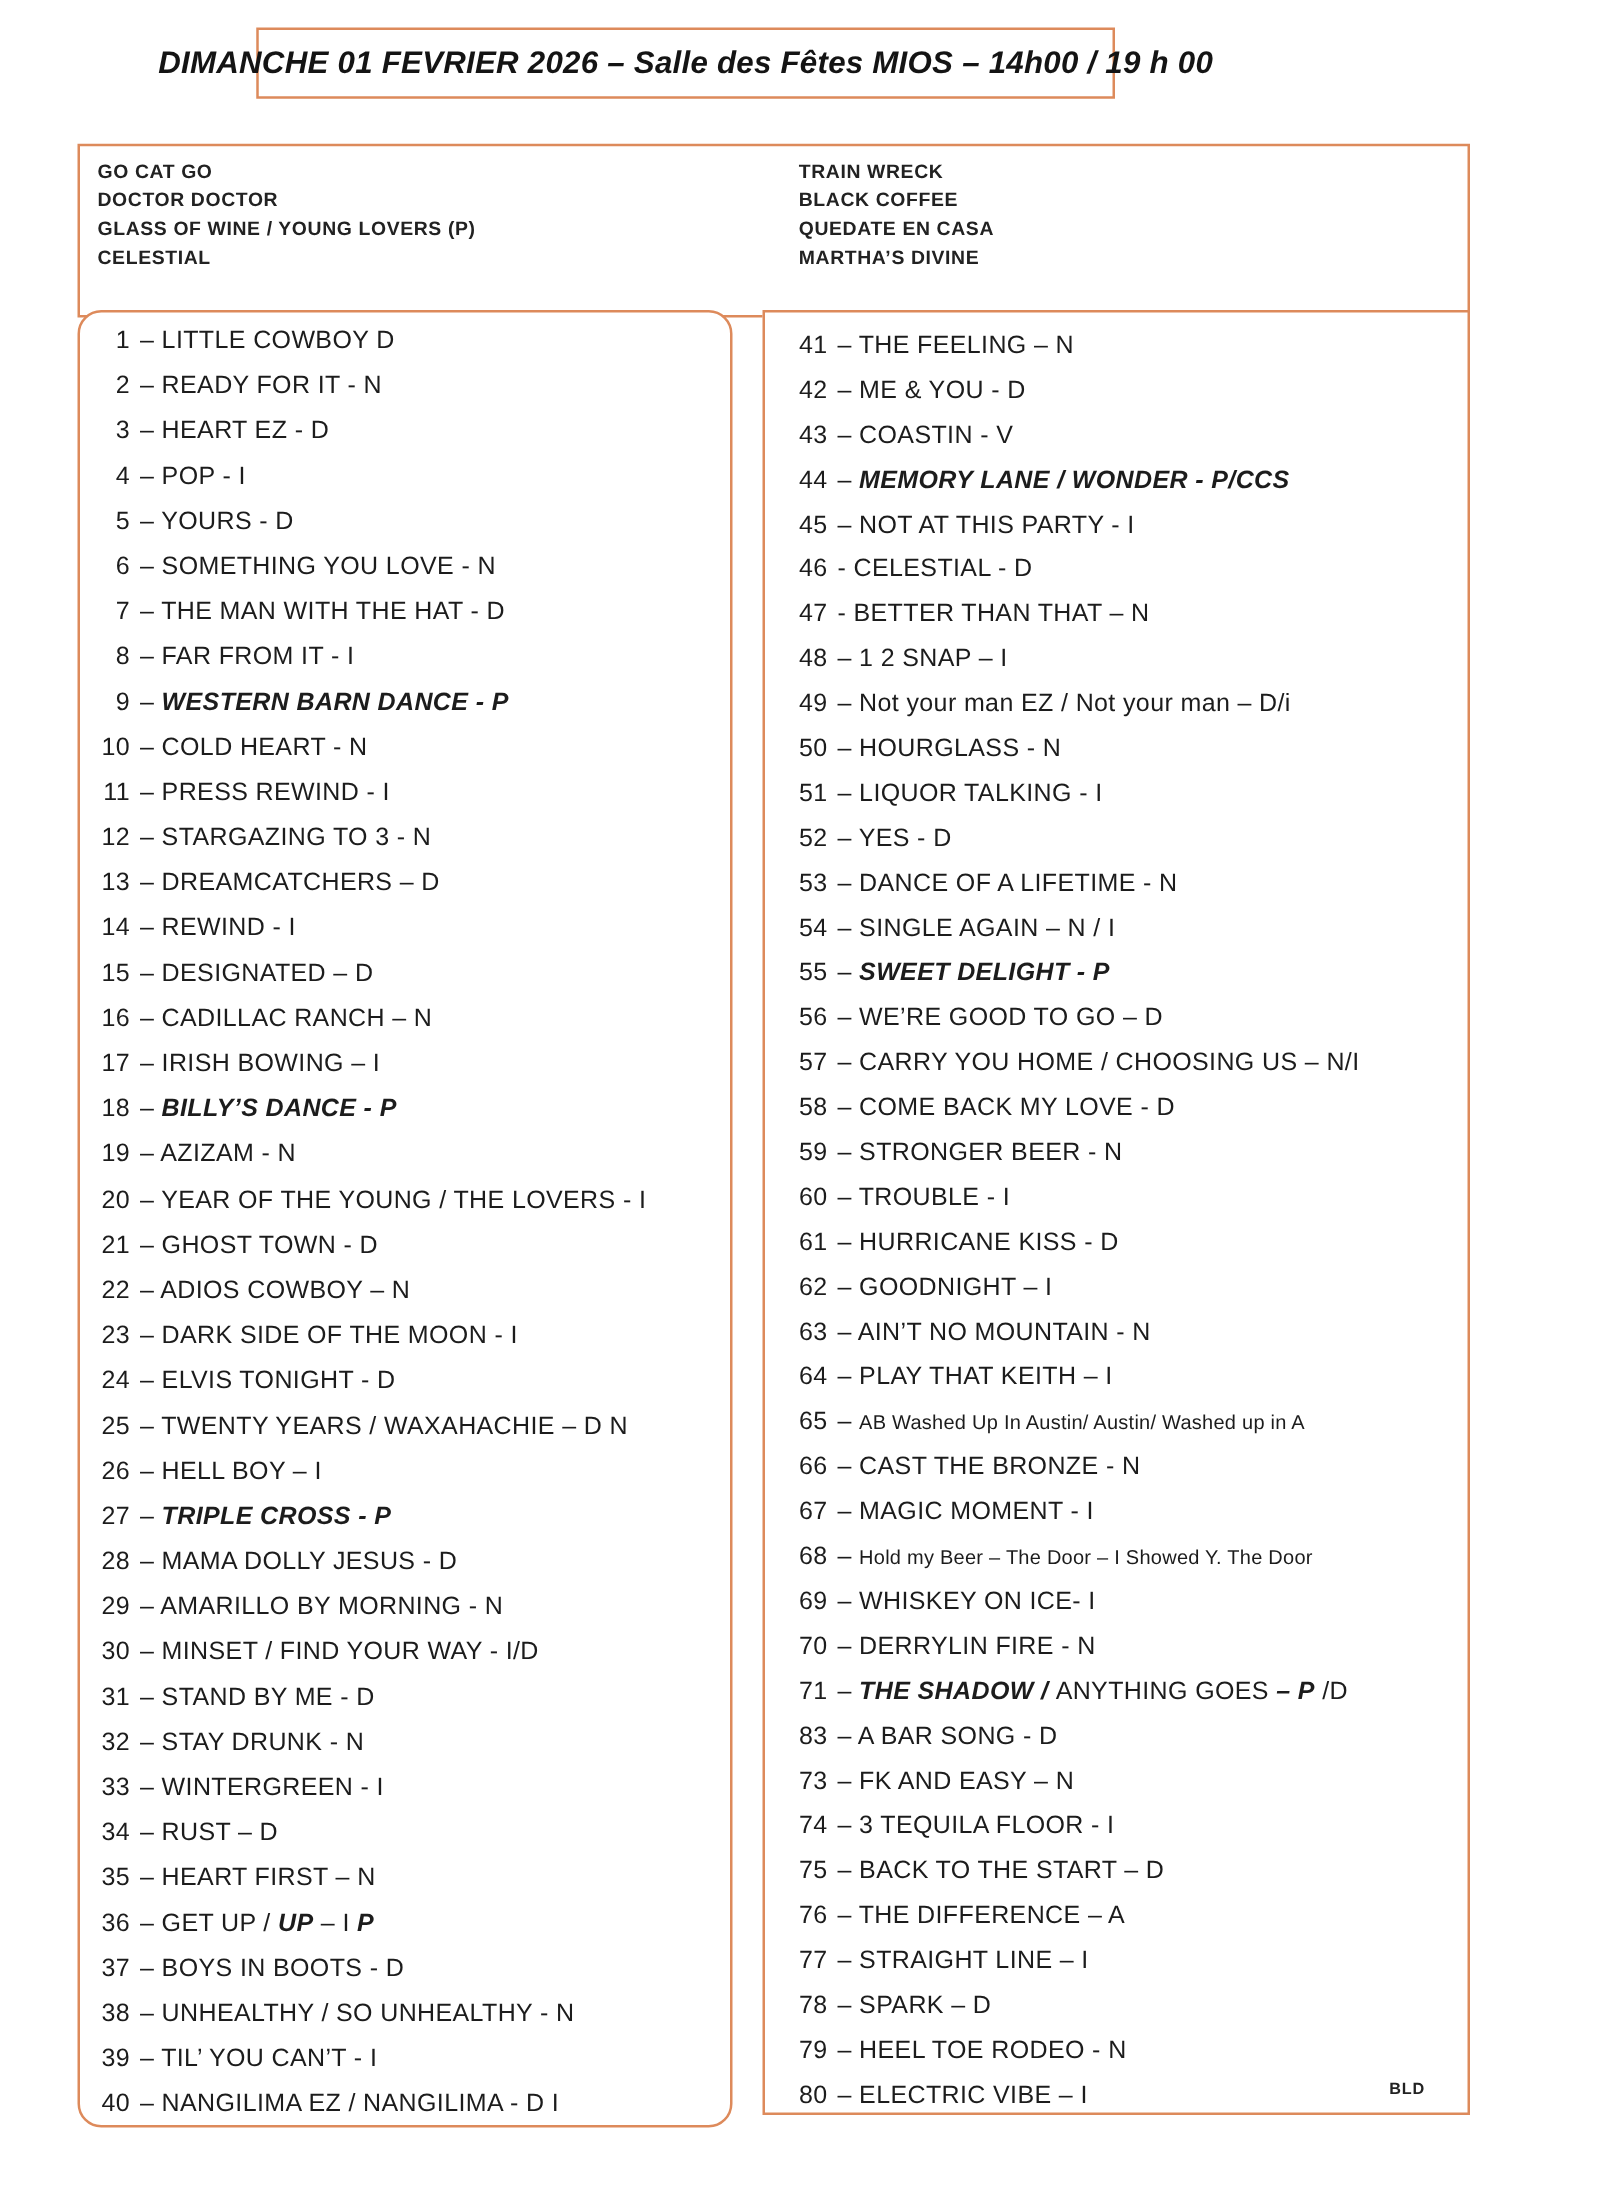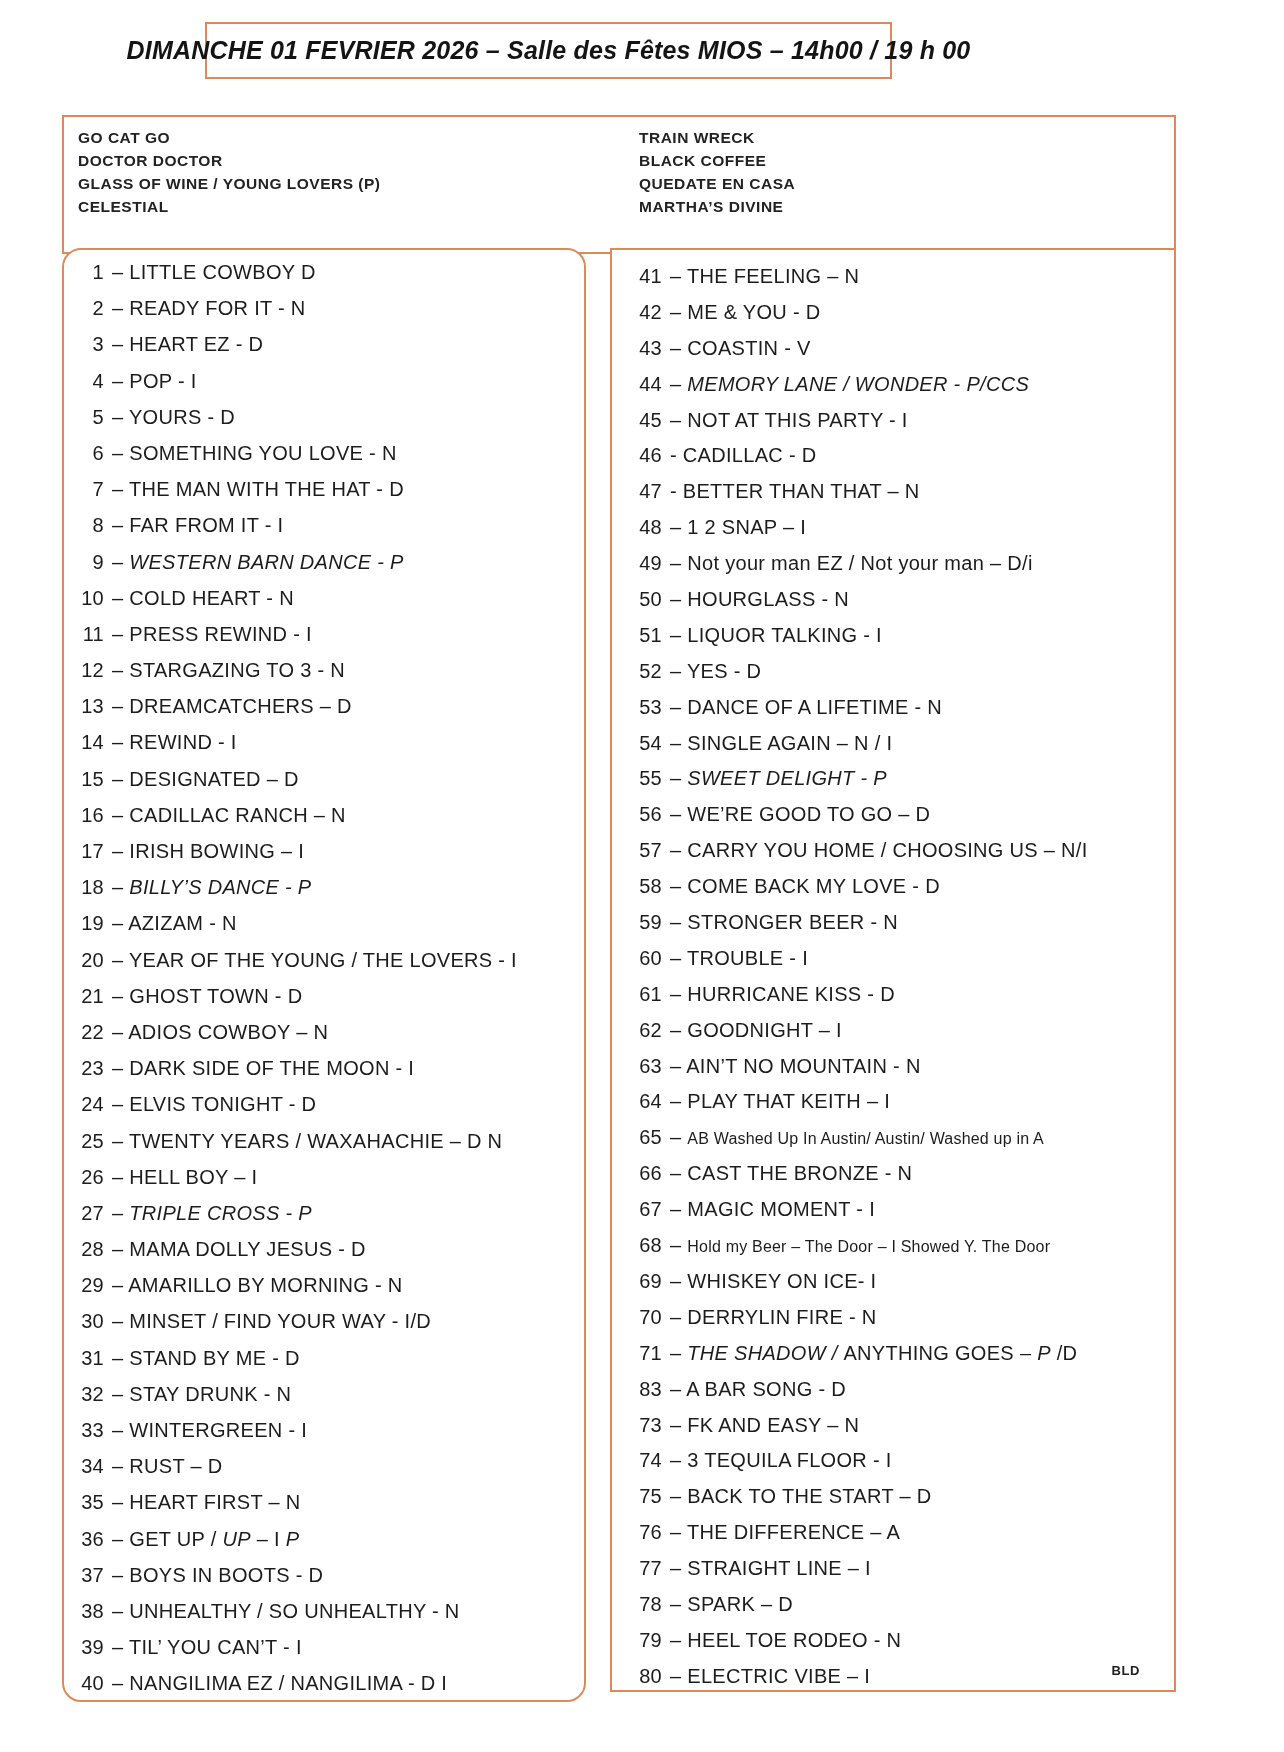--- a/index.html
+++ b/index.html
@@ -24,21 +24,21 @@
   .wu-line{font-weight:bold;font-size:15.5px;line-height:23px;
     letter-spacing:0.5px;white-space:nowrap;color:#222;}
   
   #list-left{left:62px;top:248px;width:524px;height:1454px;padding:4px 0 0 14px;border-radius:19px;}
   #list-right{left:610px;top:248px;width:566px;height:1444px;padding:9px 0 0 24px;}
   .row{white-space:nowrap;font-size:20px;letter-spacing:0.3px;color:#1c1c1c;}
   #list-left .row{height:36.2px;line-height:36.2px;}
   #list-right .row{height:35.9px;line-height:35.9px;}
   .num{display:inline-block;min-width:26px;text-align:right;margin-right:8px;}
   .seg-n{}
-  .seg-bi{font-weight:normal;font-style:italic;margin-top:18px;}
+  .seg-bi{font-weight:bold;font-style:italic;margin-top:18px;}
   .seg-sm{font-size:16px;letter-spacing:0.2px;}
   #bld{position:absolute;right:34px;bottom:12px;font-size:13px;
     font-weight:bold;letter-spacing:0.6px;color:#222;}
 </style>
 </head>
 <body>
 
 <div id="title-box" class="box">
   <span class="t">DIMANCHE 01 FEVRIER 2026 – Salle des Fêtes MIOS – 14h00 / 19 h 00</span>
 </div>
@@ -101,21 +101,21 @@
     <div class="row"><span class="num">40</span><span class="seg-n">– NANGILIMA EZ / NANGILIMA - D I</span></div>
   </div>
 
 <div id="list-right" class="box">
   <span id="bld">BLD</span>
 <div class="row"><span class="num">41</span><span class="seg-n">– THE FEELING – N</span></div>
     <div class="row"><span class="num">42</span><span class="seg-n">– ME  &amp; YOU - D</span></div>
     <div class="row"><span class="num">43</span><span class="seg-n">– COASTIN - V</span></div>
     <div class="row"><span class="num">44</span><span class="seg-n">– </span><span class="seg-bi">MEMORY LANE / WONDER  - P/CCS</span></div>
     <div class="row"><span class="num">45</span><span class="seg-n">– NOT AT THIS PARTY - I</span></div>
-    <div class="row"><span class="num">46</span><span class="seg-n">- CADILLAC - D</span></div>
+    <div class="row"><span class="num">46</span><span class="seg-n">- CELESTIAL - D</span></div>
     <div class="row"><span class="num">47</span><span class="seg-n">- BETTER THAN THAT – N</span></div>
     <div class="row"><span class="num">48</span><span class="seg-n">– 1 2 SNAP  – I</span></div>
     <div class="row"><span class="num">49</span><span class="seg-n">– Not your man EZ / Not your man – D/i</span></div>
     <div class="row"><span class="num">50</span><span class="seg-n">– HOURGLASS - N</span></div>
     <div class="row"><span class="num">51</span><span class="seg-n">– LIQUOR TALKING - I</span></div>
     <div class="row"><span class="num">52</span><span class="seg-n">– YES - D</span></div>
     <div class="row"><span class="num">53</span><span class="seg-n">– DANCE OF A LIFETIME - N</span></div>
     <div class="row"><span class="num">54</span><span class="seg-n">– SINGLE AGAIN – N / I</span></div>
     <div class="row"><span class="num">55</span><span class="seg-n">– </span><span class="seg-bi">SWEET DELIGHT - P</span></div>
     <div class="row"><span class="num">56</span><span class="seg-n">– WE’RE GOOD TO GO – D</span></div>

